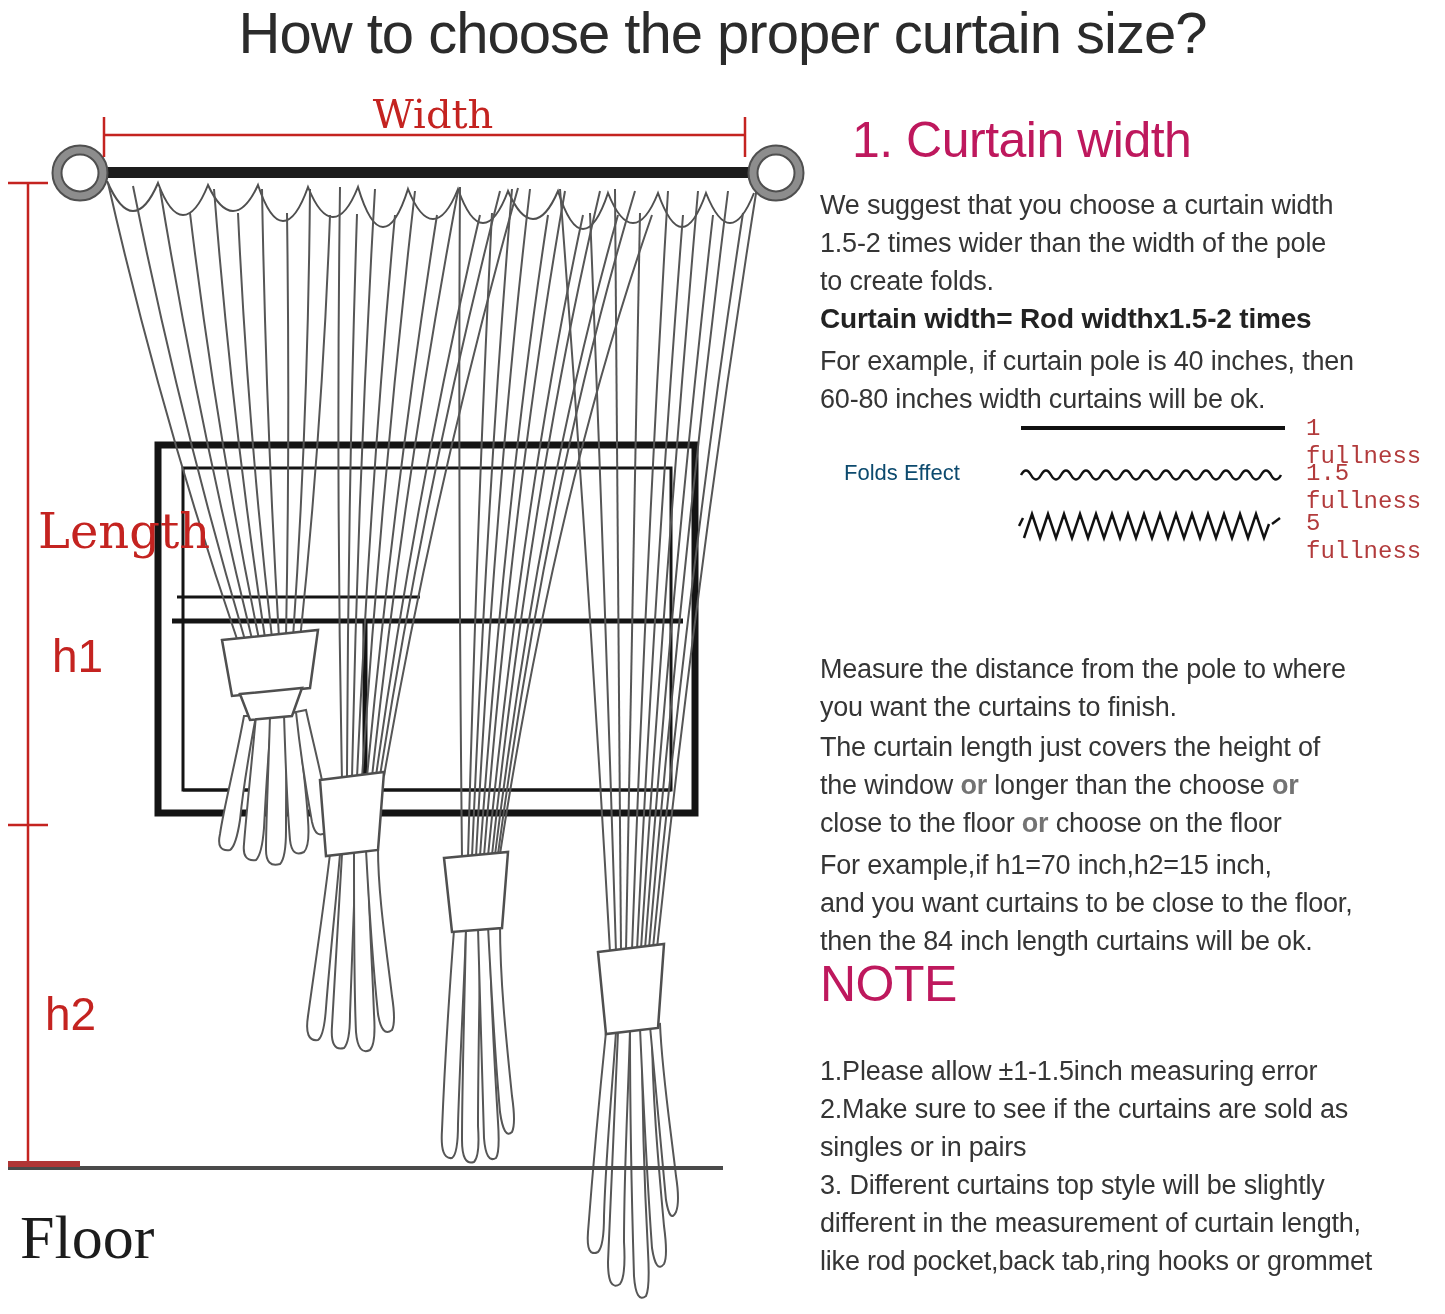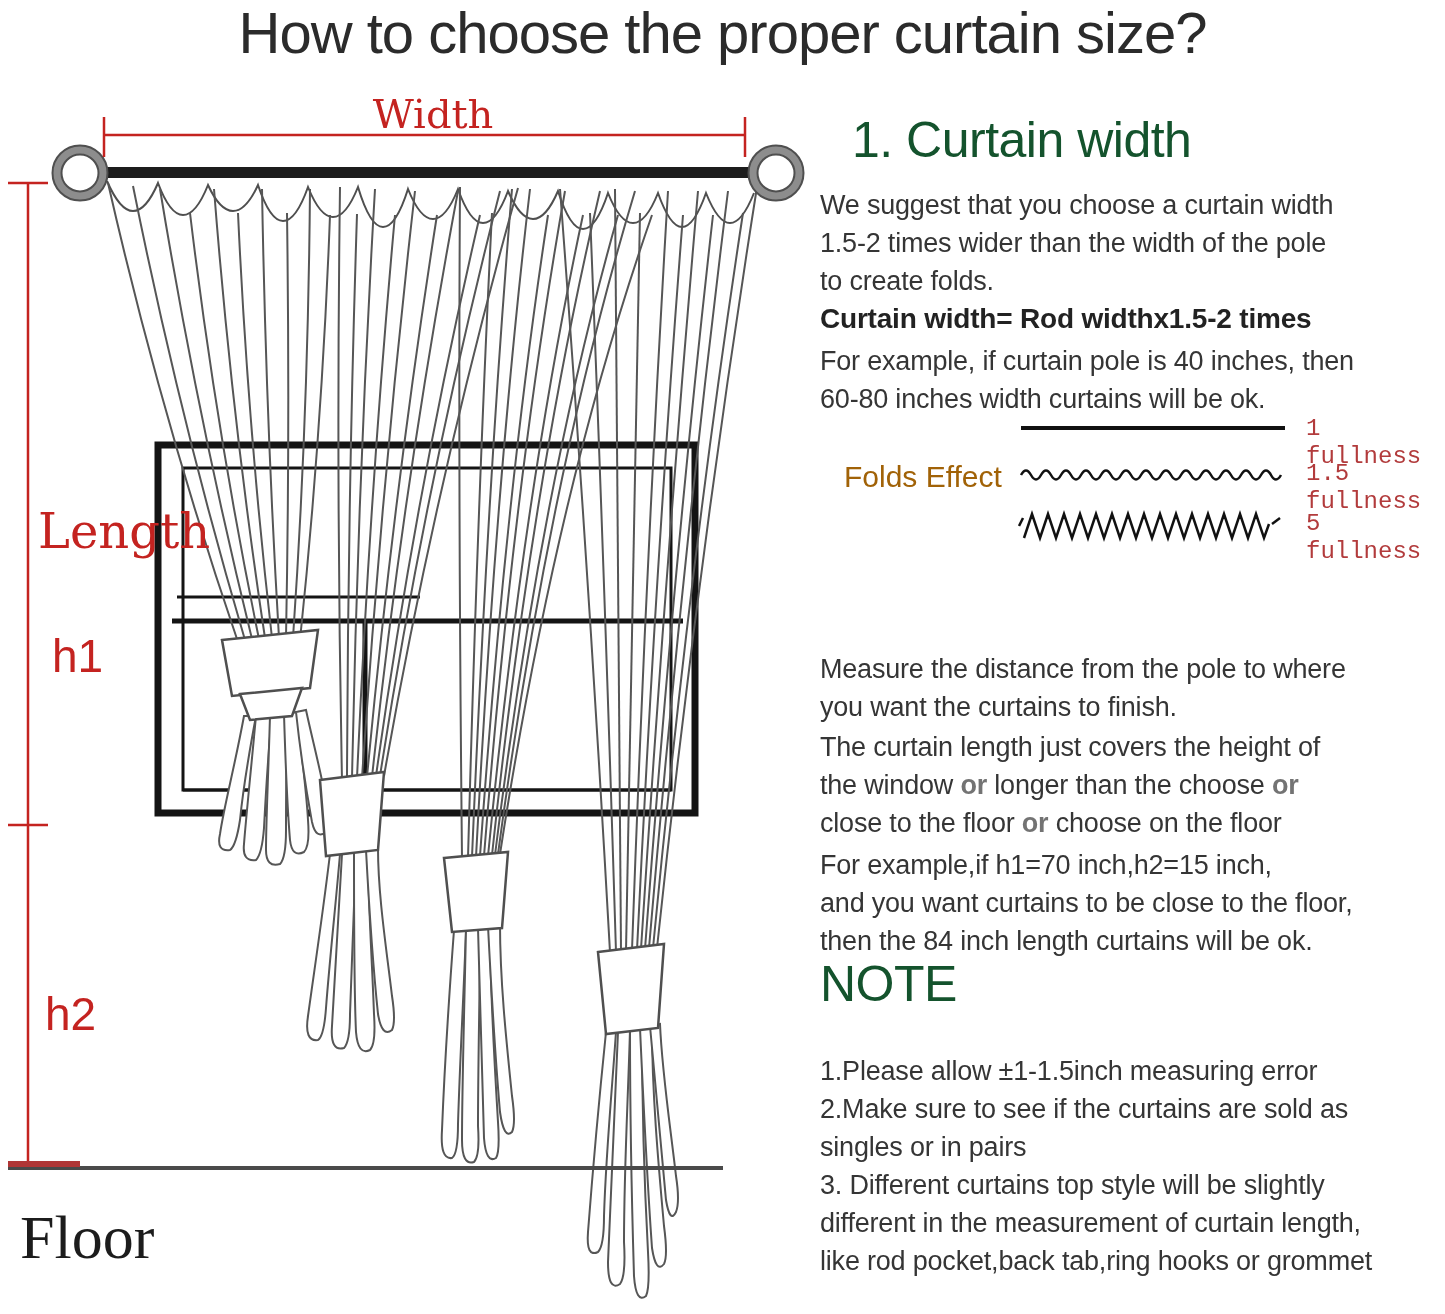--- a/index.html
+++ b/index.html
@@ -1,27 +1,27 @@
 <!DOCTYPE html>
 <html><head>
 <meta charset="utf-8">
 <style>
   html,body{margin:0;padding:0;background:#fff;}
   #canvas{position:relative;width:1445px;height:1314px;background:#ffffff;overflow:hidden;
           font-family:"Liberation Sans",sans-serif;}
   .title{position:absolute;left:0;right:0;top:2px;text-align:center;
          font-size:58px;line-height:62px;color:#2b2b2b;letter-spacing:-1px;}
-  .h{position:absolute;font-size:50px;line-height:56px;color:#14532d;letter-spacing:-0.5px;}
+  .h{position:absolute;font-size:50px;line-height:56px;color:#be185d;letter-spacing:-0.5px;}
   .p{position:absolute;left:820px;width:628px;font-size:27px;line-height:38px;color:#353535;
      letter-spacing:-0.2px;white-space:pre-line;}
   .p b{color:#737373;text-align:center;}
   .formula{font-weight:bold;font-size:28px;color:#222;}
   #diagram-svg{position:absolute;left:0;top:0;}
   .folds{position:absolute;left:820px;top:414px;width:628px;height:150px;}
-  .folds-label{position:absolute;left:24px;top:46px;font-size:30px;color:#a16207;}
+  .folds-label{position:absolute;left:24px;top:46px;font-size:22px;color:#0c4a6e;}
   .fold-line{position:absolute;left:198px;}
   .fold-tag{position:absolute;left:486px;font-size:24px;line-height:28px;font-family:Liberation Mono, monospace;}
   .svgtext-red{fill:#c42320;font-family:"DejaVu Serif",serif;}
   .svgtext-red-sans{fill:#c42320;font-family:"Liberation Sans",sans-serif;}
 </style>
 </head>
 <body>
 
 <div id="canvas">
 

